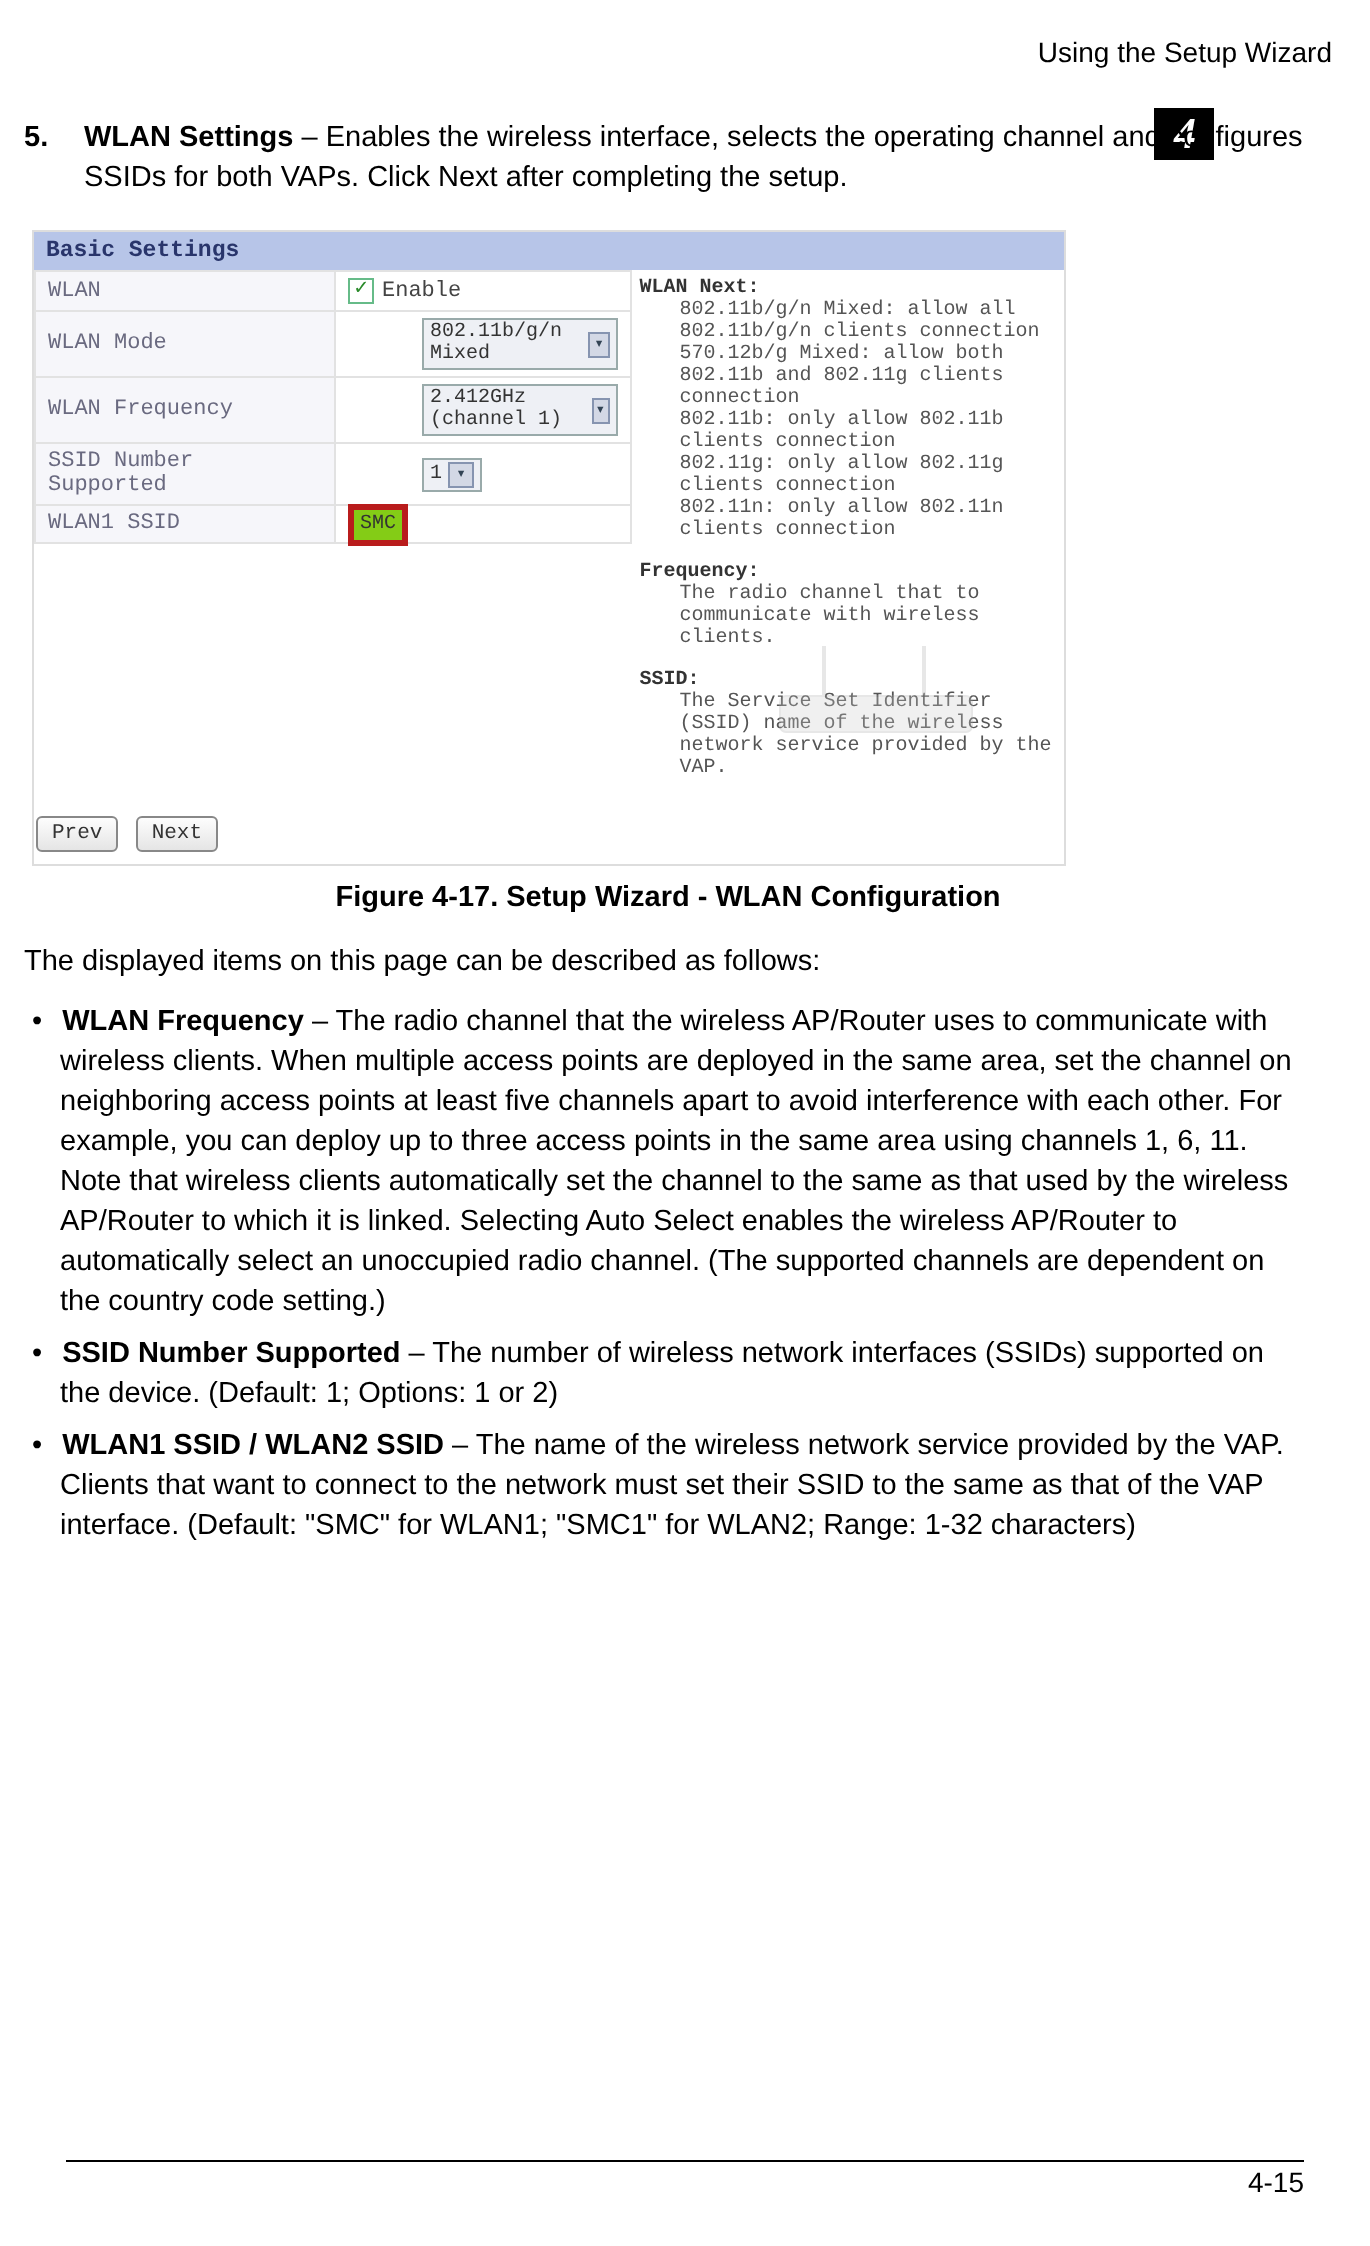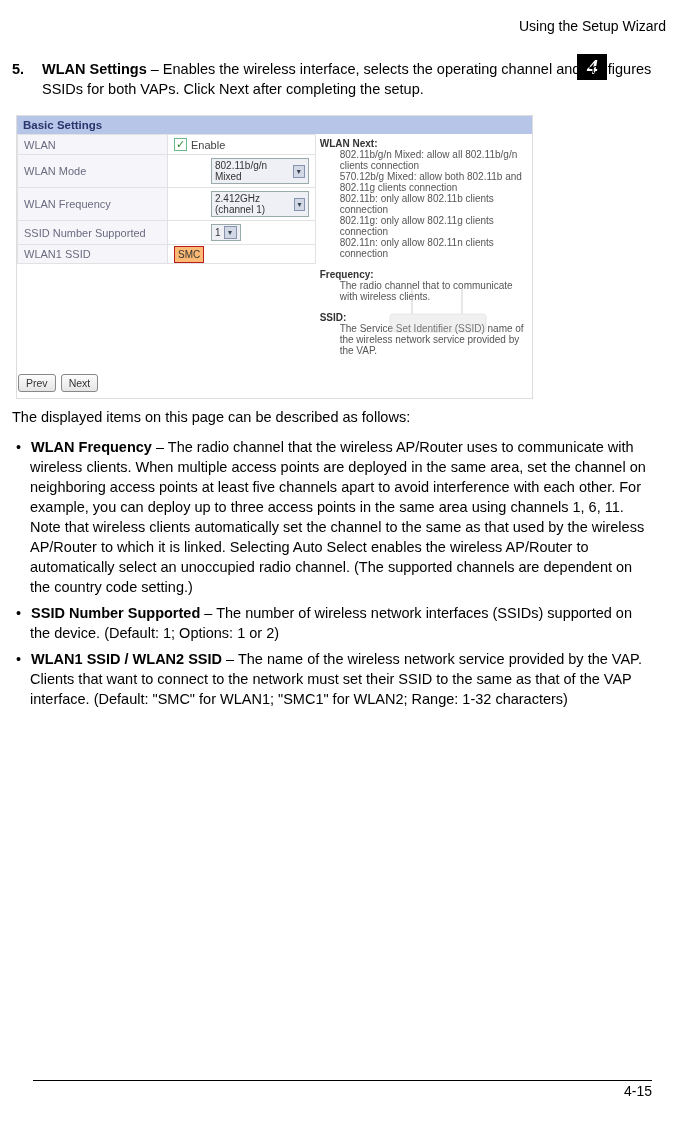--- a/index.html
+++ b/index.html
@@ -51,21 +51,21 @@
 
     
     .figure-wrap {
       margin-left: 4px;
       margin-bottom: 8px;
     }
     .figure {
       width: 517px;
       border: 1px solid #ddd;
       background: #fff;
-      font-family: Liberation Sans, sans-serif;
+      font-family: Liberation Mono, monospace;
       font-size: 11px;
       color: #333;
       position: relative;
     }
     .figure-title-bar {
       background: #b7c5e8;
       padding: 3px 6px;
       font-weight: bold;
       color: #29356b;
       font-size: 11.5px;
@@ -111,21 +111,21 @@
     .checkbox {
       display: inline-flex; align-items: center; gap: 4px;
       font-size: 11px; color: #444;
     }
     .checkbox-box {
       width: 13px; height: 13px; border: 1px solid #6b8; background:#fff;
       display:inline-flex; align-items:center; justify-content:center;
       color:#2a8a2a; font-size:11px; line-height:1;
     }
     .text-input {
-      border:1px solid #b91c1c; background:#fdba74; font-size:10px; padding:2px 3px; width:90px; color:#333;
+      border:3px solid #b91c1c; background:#84cc16; font-size:10px; padding:2px 3px; width:90px; color:#333;
     }
     .help-block { margin-bottom: 10px; padding-left: 4px; text-indent: -4px;}
     .help-sub { padding-left: 16px; display:block; text-indent:0;}
     .router-img {
       position:absolute; right: 30px; bottom: 30px;
       width: 120px; height: 56px;
       opacity: 0.28;
     }
     .figure-buttons {
       text-align: left; padding: 4px 0 6px 0;
@@ -249,20 +249,21 @@
             <line x1="30" y1="30" x2="30" y2="5" stroke="#aaa" stroke-width="2"></line>
             <line x1="80" y1="30" x2="80" y2="5" stroke="#aaa" stroke-width="2"></line>
           </svg>
         </div>
       </div>
       <div class="figure-buttons">
         <span class="fig-btn">Prev</span>
         <span class="fig-btn">Next</span>
       </div>
     </div>
+    <div class="figure-caption">Figure 4-17.   Setup Wizard - WLAN Configuration</div>
   </div>
 
   <p class="para">The displayed items on this page can be described as follows:</p>
 
   <ul class="bullets">
     <li><b>WLAN Frequency</b><span> – The radio channel that the wireless AP/Router uses to communicate with wireless clients. When multiple access points are deployed in the same area, set the channel on neighboring access points at least five channels apart to avoid interference with each other. For example, you can deploy up to three access points in the same area using channels 1, 6, 11. Note that wireless clients automatically set the channel to the same as that used by the wireless AP/Router to which it is linked. Selecting Auto Select enables the wireless AP/Router to automatically select an unoccupied radio channel. (The supported channels are dependent on the country code setting.)</span></li>
     <li><b>SSID Number Supported</b><span> – The number of wireless network interfaces (SSIDs) supported on the device. (Default: 1; Options: 1 or 2)</span></li>
     <li><b>WLAN1 SSID / WLAN2 SSID</b><span> – The name of the wireless network service provided by the VAP. Clients that want to connect to the network must set their SSID to the same as that of the VAP interface. (Default: "SMC" for WLAN1; "SMC1" for WLAN2; Range: 1-32 characters)</span></li>
   </ul>
 </div>

